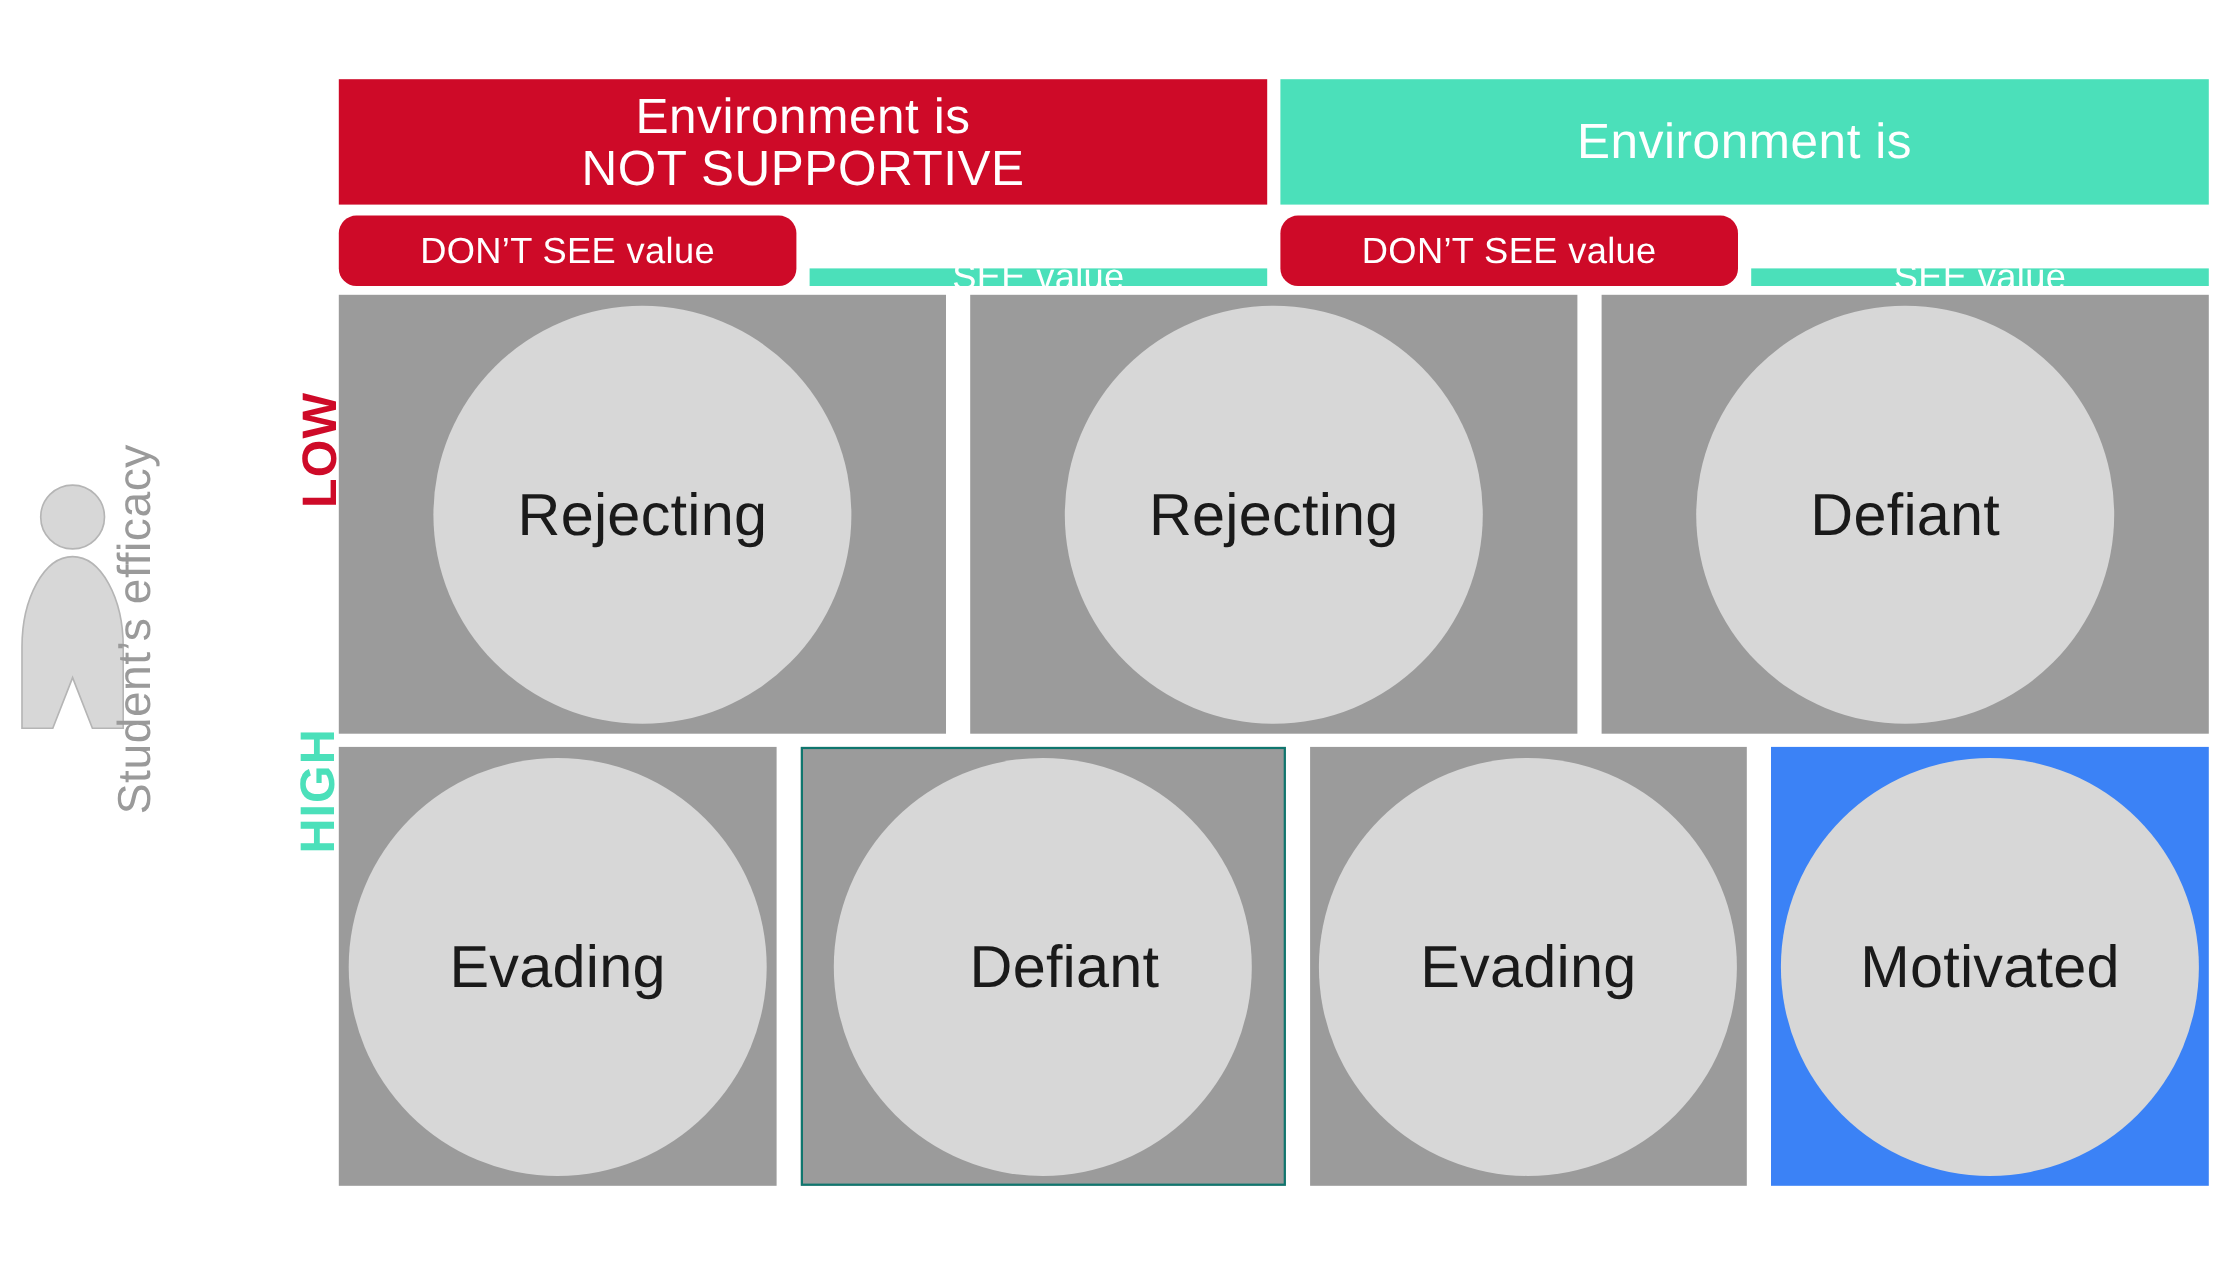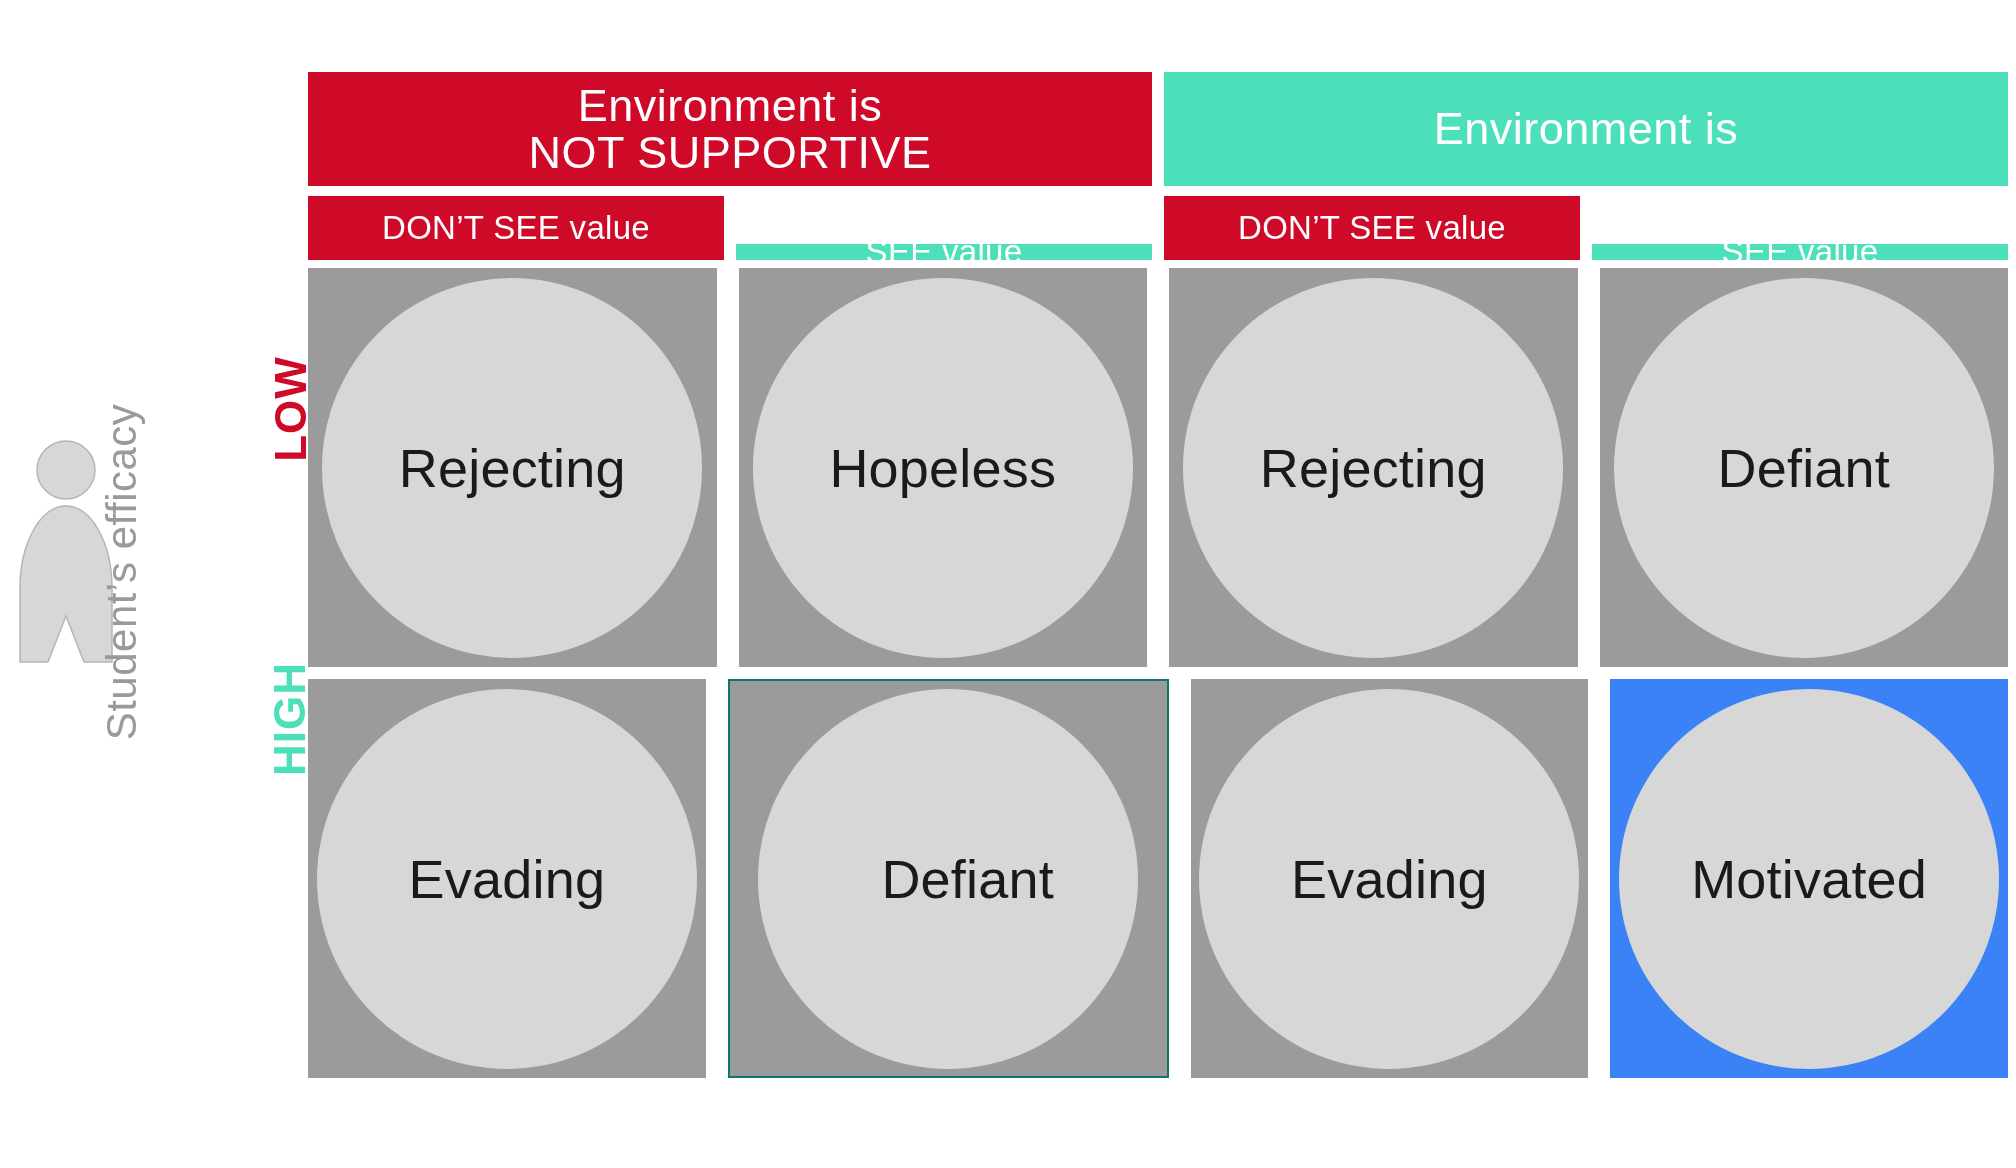--- a/index.html
+++ b/index.html
@@ -110,21 +110,21 @@
     flex: 1 1 0;
     display: flex;
     align-items: center;
     justify-content: center;
     color: #ffffff;
     font-size: 33px;
     letter-spacing: 0.3px;
     box-sizing: border-box;
     white-space: nowrap;
   }
-  .sub-red  { background: #CE0A28; }
+  .sub-red  { background: #CE0A28; border-radius: 16px; }
   .sub-teal { background: #4BE0BA; margin-top: 48px; }
 
   
   #cell-grid {
     position: absolute;
     left: 0; top: 196px;
     width: 1700px;
     height: 810px;
     display: flex;
     flex-direction: column;
@@ -209,24 +209,20 @@
 
     <div id="cell-grid">
 
       <div class="cell-row">
         <div class="cell">
           <div class="bubble"></div>
           <span class="cell-label">Rejecting</span>
         </div>
         <div class="cell">
           <div class="bubble"></div>
-          <span class="cell-label">Hopeless</span>
-        </div>
-        <div class="cell">
-          <div class="bubble"></div>
           <span class="cell-label">Rejecting</span>
         </div>
         <div class="cell">
           <div class="bubble"></div>
           <span class="cell-label">Defiant</span>
         </div>
       </div>
 
       <div class="cell-row">
         <div class="cell">

